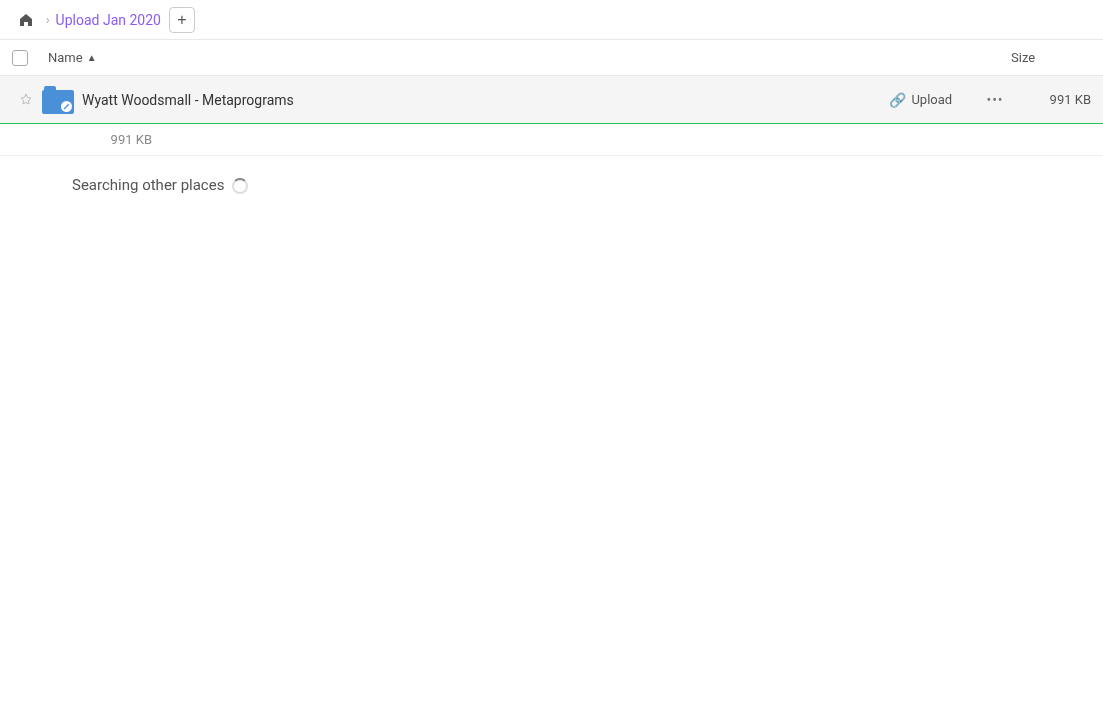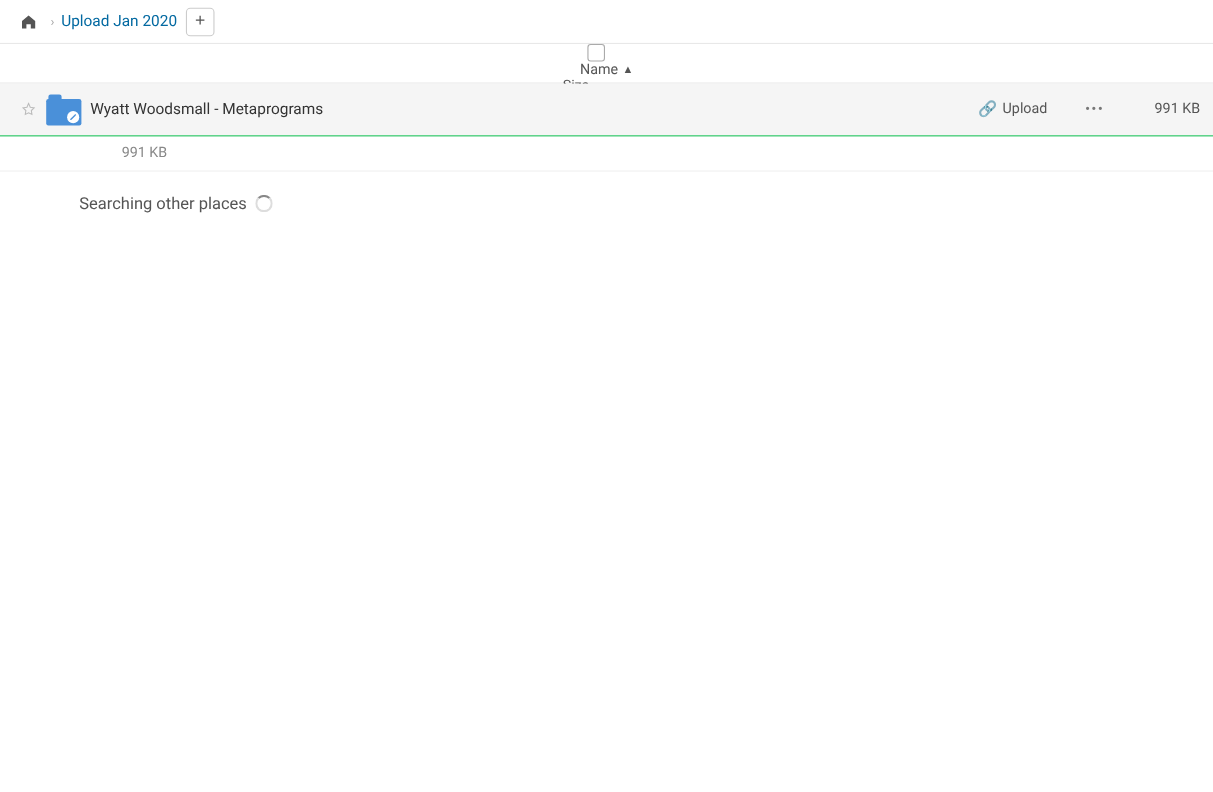--- a/index.html
+++ b/index.html
@@ -39,21 +39,21 @@
       color: #555;
     }
 
     .breadcrumb-sep {
       color: #aaa;
       font-size: 12px;
     }
 
     .breadcrumb-label {
       font-size: 14px;
-      color: #0369a1;
+      color: #8b5cf6;
       font-weight: 400;
     }
 
     .add-btn {
       display: flex;
       align-items: center;
       justify-content: center;
       width: 26px;
       height: 26px;
       border-radius: 4px;
@@ -65,21 +65,20 @@
       margin-left: 2px;
     }
 
     
     .table-header {
       display: flex;
       align-items: center;
       padding: 0 12px;
       height: 36px;
       border-bottom: 1px solid #e8e8e8;
-      flex-direction: column;
     }
 
     .col-check {
       width: 36px;
       flex-shrink: 0;
     }
 
     .col-name {
       flex: 1;
       display: flex;
@@ -188,21 +187,21 @@
     .summary-size {
       font-size: 13px;
       color: #888;
       width: 80px;
       text-align: right;
     }
 
     
     .searching-row {
       display: flex;
-      align-items: center;
+      align-items: flex-end;
       padding: 20px 72px;
       gap: 8px;
     }
 
     .searching-text {
       font-size: 15px;
       color: #555;
     }
 
     .spinner {

